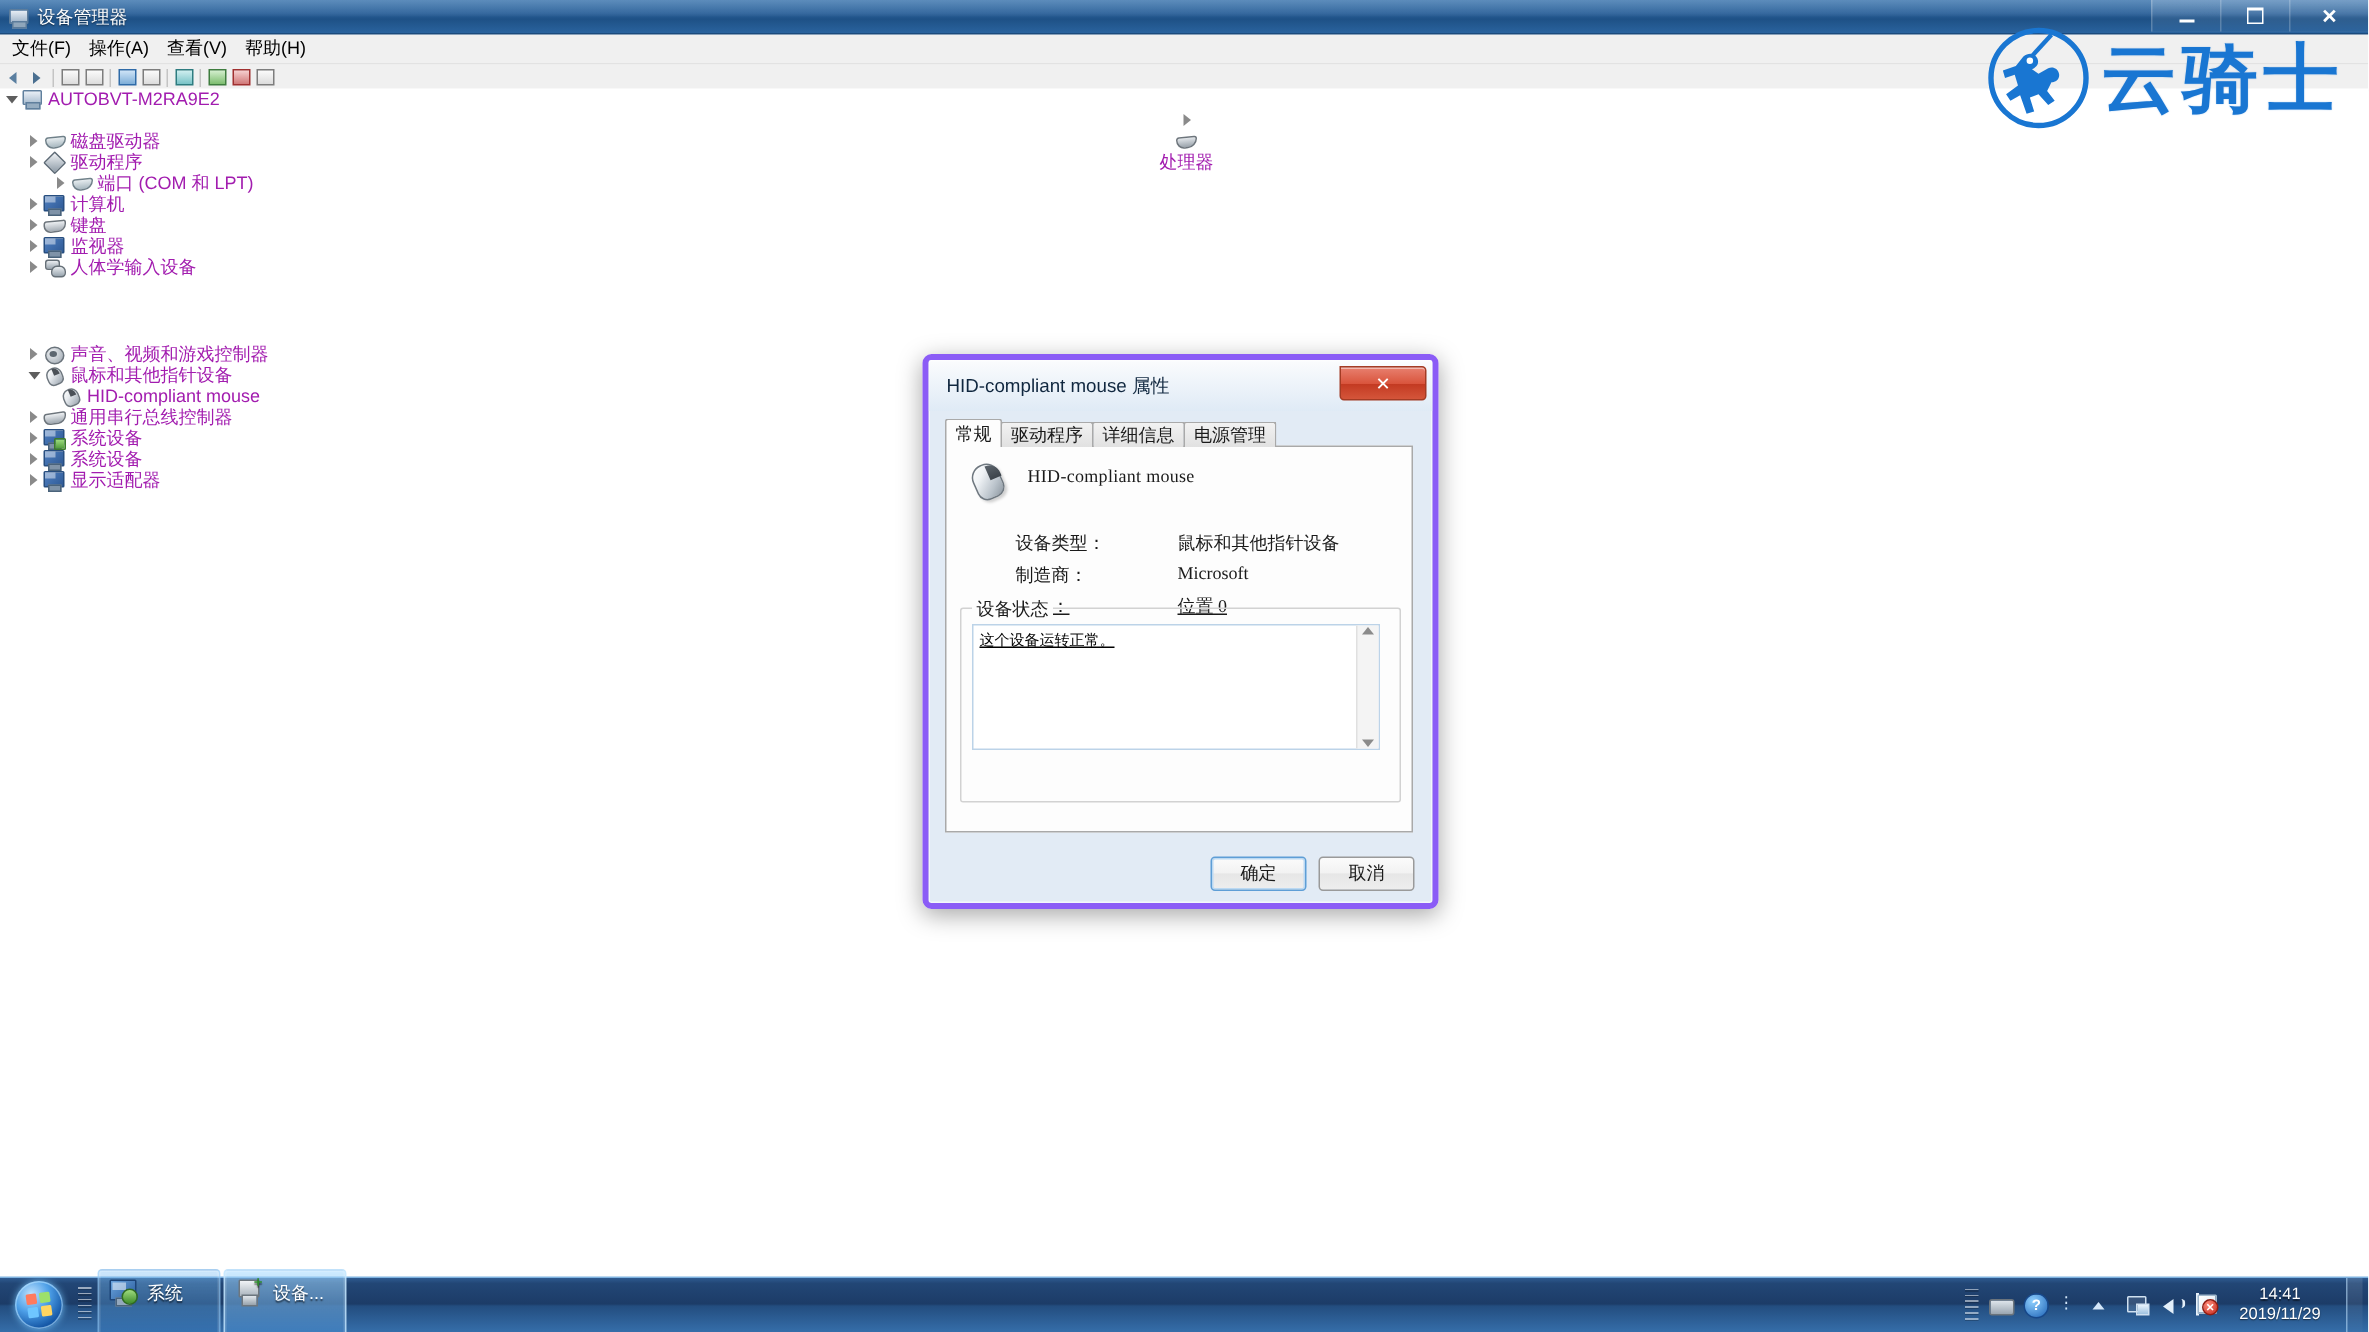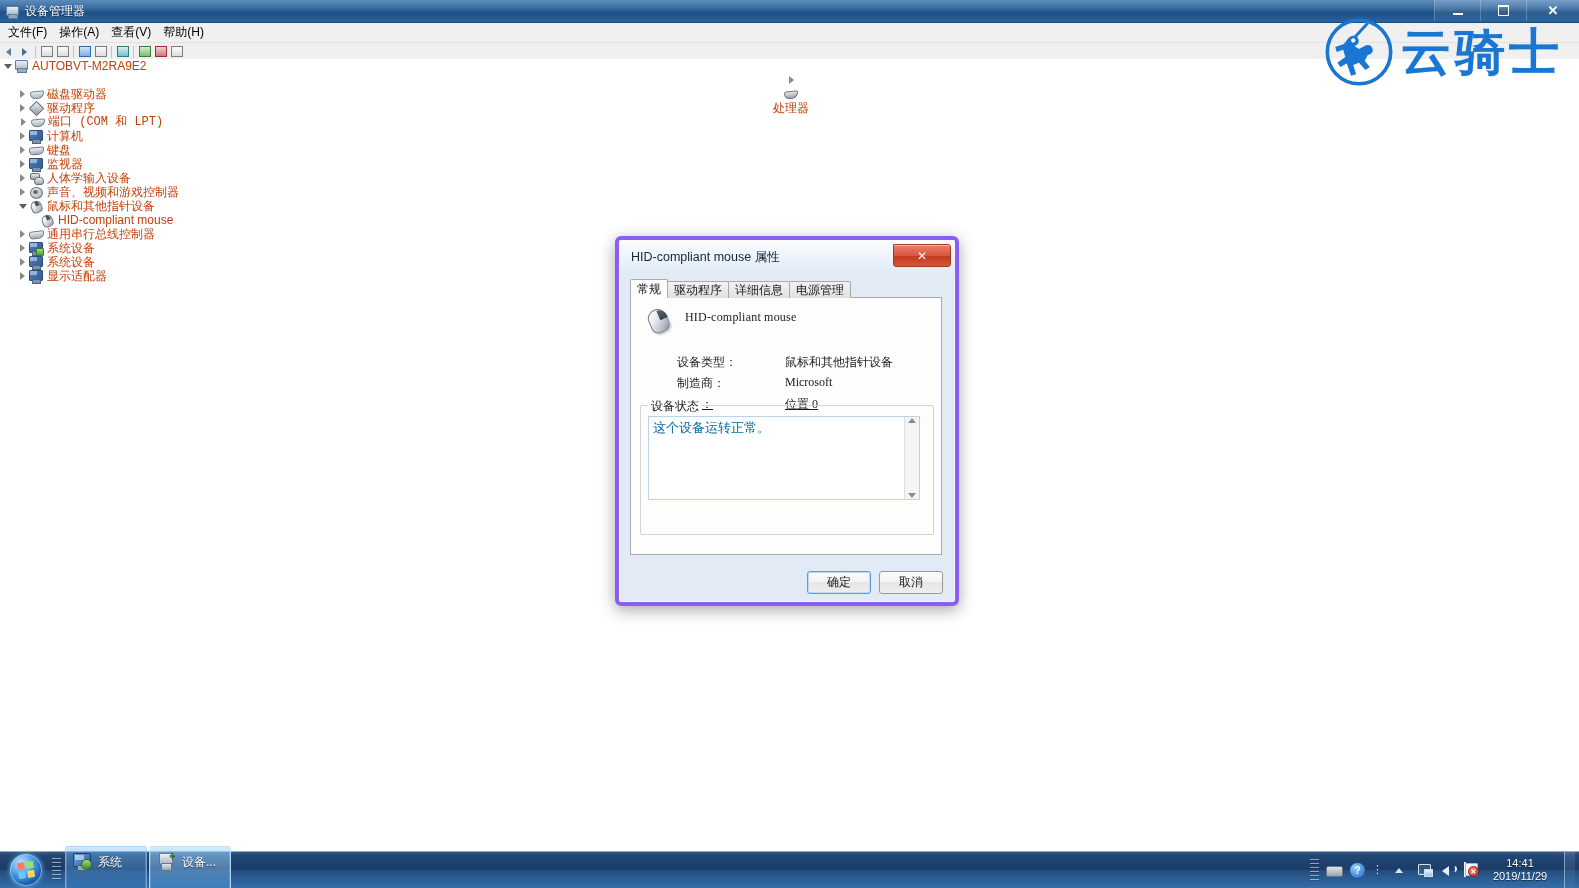--- a/index.html
+++ b/index.html
@@ -151,21 +151,21 @@
     left: 0; top: 59px;
     right: 0; bottom: 0;
     background: #ffffff;
     overflow: hidden;
   }
   .tnode {
     display: flex;
     align-items: center;
     height: 14px;
     font-size: 12px;
-    color: #c2410c;
+    color: #a21caf;
     white-space: nowrap;
     cursor: default;
     position: relative;
   }
   .tnode .exp {
     width: 11px; height: 14px;
     display: flex; align-items: center; justify-content: center;
     flex: 0 0 auto;
   }
   .tri {
@@ -383,23 +383,24 @@
     width: 272px; height: 84px;
     background: #ffffff;
     border: 1px solid #bcd3e8;
     box-sizing: border-box;
     display: flex;
   }
   .status-text {
     flex: 1;
     padding: 3px 4px;
     font-family: "Liberation Serif", serif;
-    font-size: 13px;
-    color: #0369a1;
+    font-size: 10px;
+    color: #000000;
     line-height: 15px;
+    text-decoration: underline;
   }
   .vscroll {
     width: 14px;
     background: #f4f4f4;
     border-left: 1px solid #e0e0e0;
     display: flex; flex-direction: column; justify-content: space-between;
     align-items: center;
     padding: 1px 0;
   }
   .sb-arrow {
@@ -705,21 +706,21 @@
       <div class="tnode" style="padding-left:17px;">
         <div class="exp">
             <div class="tri"></div>
           </div>
         <div class="ico ic-diamond">
             <div class="d"></div>
           </div>
         <div class="lbl">驱动程序</div>
       </div>
 
-      <div class="tnode" style="padding-left:18px;font-family:Liberation Mono, monospace;">
+      <div class="tnode" style="padding-left:35px;">
         <div class="exp">
             <div class="tri"></div>
           </div>
         <div class="ico ic-disk">
             <div class="c"></div>
           </div>
         <div class="lbl">端口 (COM 和 LPT)</div>
       </div>
 
       <div class="tnode" style="padding-left:17px;">
@@ -760,21 +761,21 @@
         <div class="exp">
             <div class="tri"></div>
           </div>
         <div class="ico ic-hid">
             <div class="h1"></div>
             <div class="h2"></div>
           </div>
         <div class="lbl">人体学输入设备</div>
       </div>
 
-      <div class="tnode" style="padding-left:17px;">
+      <div class="tnode" style="padding-left:17px;margin-top:44px;">
         <div class="exp">
             <div class="tri"></div>
           </div>
         <div class="ico ic-spk">
             <div class="o"></div>
             <div class="i"></div>
           </div>
         <div class="lbl">声音、视频和游戏控制器</div>
       </div>
 

